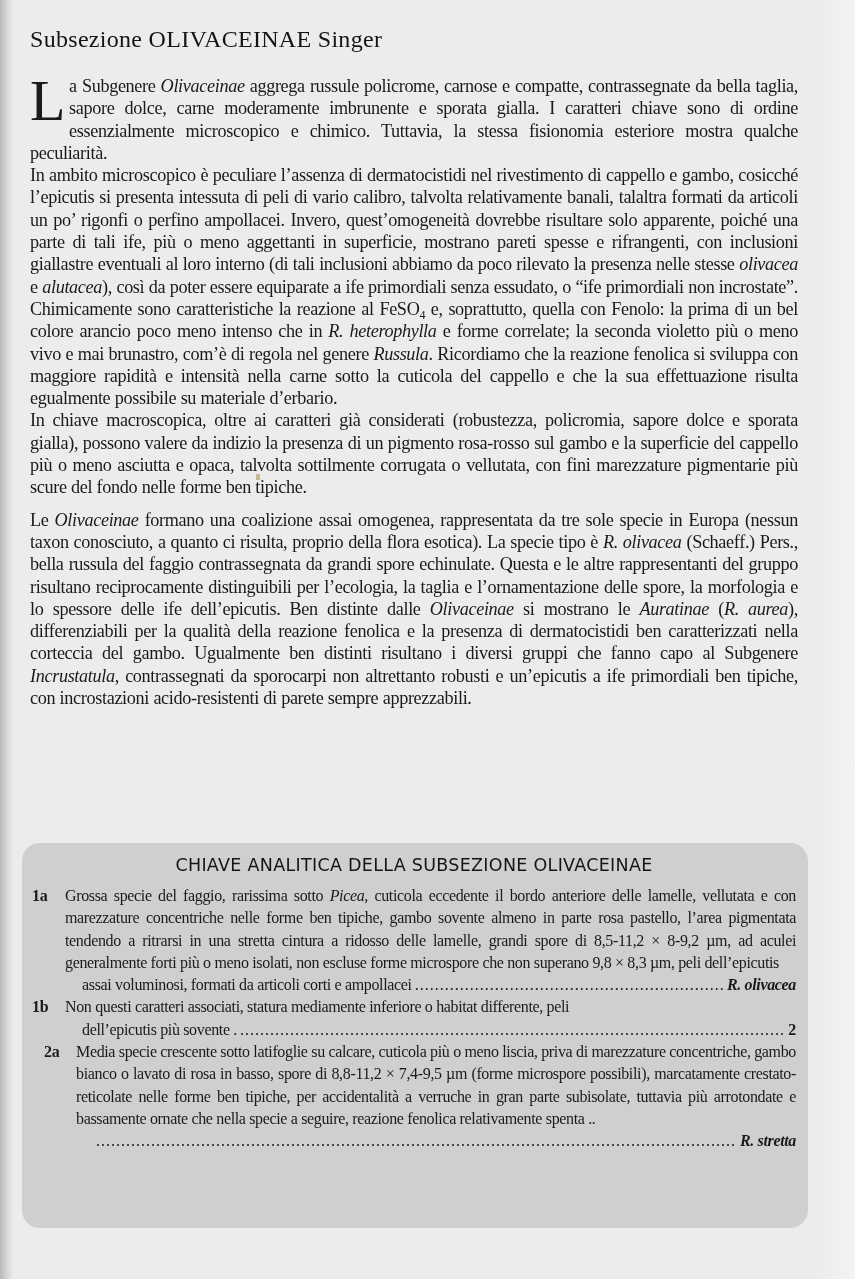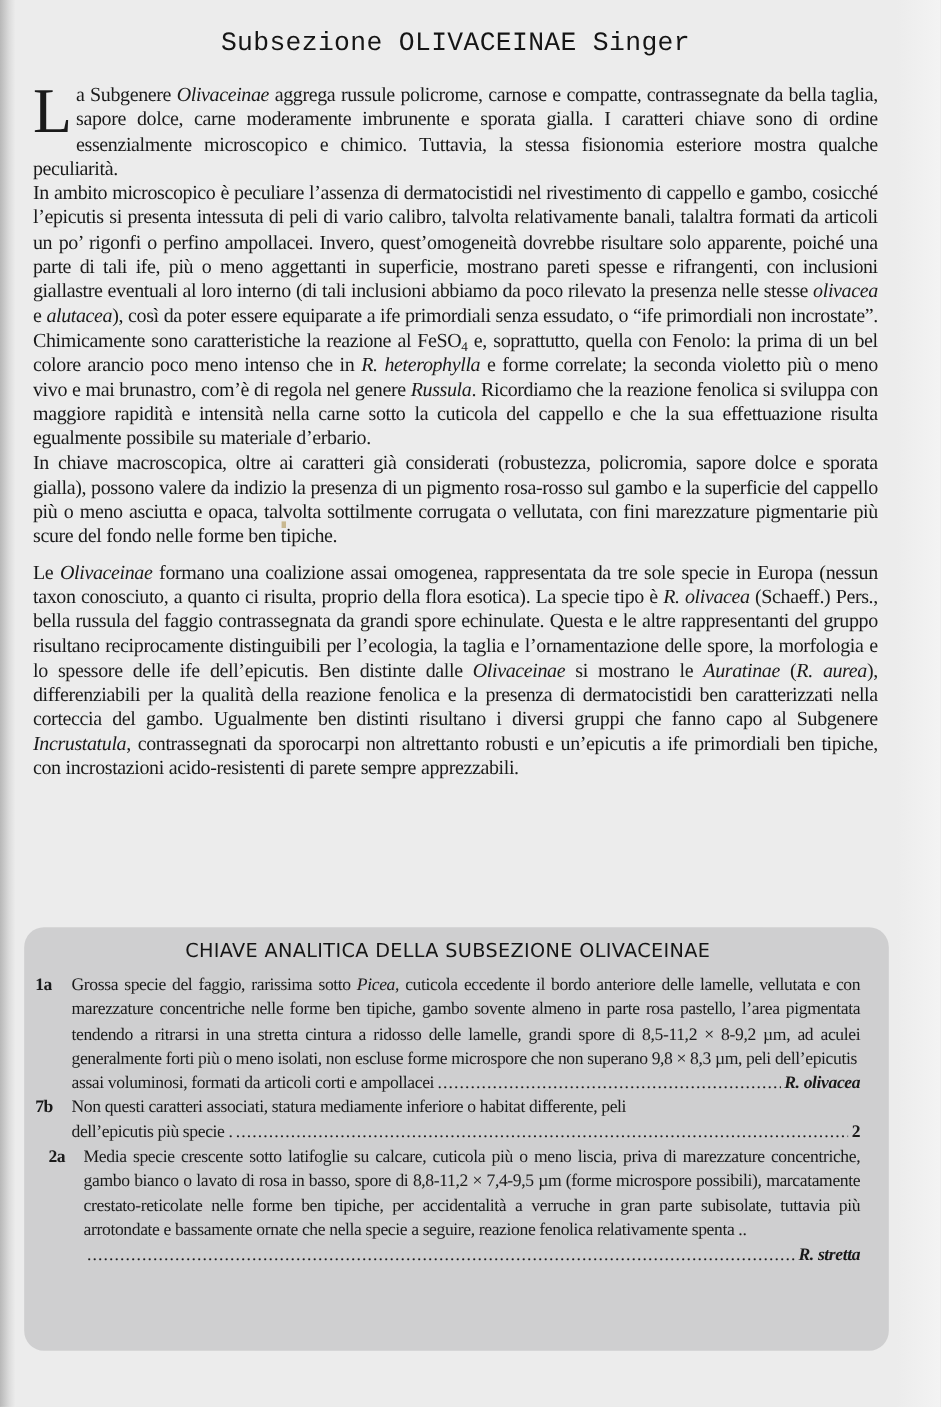--- a/index.html
+++ b/index.html
@@ -15,22 +15,21 @@
       background: linear-gradient(to right, #b8b8b8, #dcdcdc 60%, #ececec);
     }
     .page-right {
       position: absolute; right: 0; top: 0; width: 40px; height: 1279px;
       background: linear-gradient(to right, #ececec, #f3f3f3);
     }
     .page {
       position: absolute; left: 30px; top: 14px; width: 768px;
     }
     .title {
-      text-align: center;
-      font-family: Liberation Mono, monospace;
+      font-family: Liberation Serif, serif;
       font-size: 24px;
       letter-spacing: 0.3px;
       margin: 12px 0 22px 0;
       color: #151515;
       font-weight: normal;
     }
     .para {
       font-size: 18.2px;
       line-height: 22.3px;
       text-align: justify;
@@ -48,21 +47,21 @@
     }
     .para + .para.gap { margin-top: 10px; }
     i, .it { font-style: italic; }
     sub { font-size: 12px; vertical-align: -4px; line-height: 0; }
 
     .key-box {
       position: absolute; left: 22px; top: 843px; width: 786px; height: 385px;
       background: #cfcfd0;
       border-radius: 18px;
       box-sizing: border-box;
-      padding: 10px 26px 0 10px;
+      padding: 10px 12px 0 10px;
     }
     .key-title {
       text-align: center;
       font-family: "DejaVu Sans", sans-serif;
       font-size: 17.5px;
       margin: 2px 0 10px 0;
       letter-spacing: 0.3px;
       color: #151515;
     }
     .key-entry {
@@ -72,21 +71,21 @@
       text-align: justify;
       letter-spacing: -0.35px;
       padding-left: 33px;
     }
     .key-entry.sub { padding-left: 44px; }
     .key-num {
       position: absolute; left: 0; top: 0; font-weight: bold;
     }
     .key-entry.sub .key-num { left: 12px; }
     .leader-line {
-      display: flex; align-items: flex-end;
+      display: flex; align-items: flex-end; margin-left: 17px;
     }
     .leader-line .txt { white-space: nowrap; }
     .dots {
       flex: 1; overflow: hidden; white-space: nowrap;
       margin: 0 3px; letter-spacing: 1px;
     }
     .dots::before {
       content: "..................................................................................................................................................................................................................";
     }
     .result { font-weight: bold; font-style: italic; white-space: nowrap; }
@@ -128,24 +127,24 @@
     <span class="key-num">1a</span>
     <span>Grossa specie del faggio, rarissima sotto </span><i>Picea</i><span>, cuticola eccedente il bordo anteriore delle lamelle, vellutata e con marezzature concentriche nelle forme ben tipiche, gambo sovente almeno in parte rosa pastello, l’area pigmentata tendendo a ritrarsi in una stretta cintura a ridosso delle lamelle, grandi spore di 8,5-11,2 × 8-9,2 µm, ad aculei generalmente forti più o meno isolati, non escluse forme microspore che non superano 9,8 × 8,3 µm, peli dell’epicutis</span>
     <div class="leader-line">
       <span class="txt">assai voluminosi, formati da articoli corti e ampollacei</span>
       <span class="dots"></span>
       <span class="result">R. olivacea</span>
     </div>
   </div>
 
   <div class="key-entry">
-    <span class="key-num">7b</span>
+    <span class="key-num">1b</span>
     <span>Non questi caratteri associati, statura mediamente inferiore o habitat differente, peli</span>
     <div class="leader-line">
-      <span class="txt">dell’epicutis più specie .</span>
+      <span class="txt">dell’epicutis più sovente .</span>
       <span class="dots"></span>
       <span class="result-num">2</span>
     </div>
   </div>
 
   <div class="key-entry sub">
     <span class="key-num">2a</span>
     <span>Media specie crescente sotto latifoglie su calcare, cuticola più o meno liscia, priva di marezzature concentriche, gambo bianco o lavato di rosa in basso, spore di 8,8-11,2 × 7,4-9,5 µm (forme microspore possibili), marcatamente crestato-reticolate nelle forme ben tipiche, per accidentalità a verruche in gran parte subisolate, tuttavia più arrotondate e bassamente ornate che nella specie a seguire, reazione fenolica relativamente spenta ..</span>
     <div class="leader-line">
       <span class="txt"></span>

